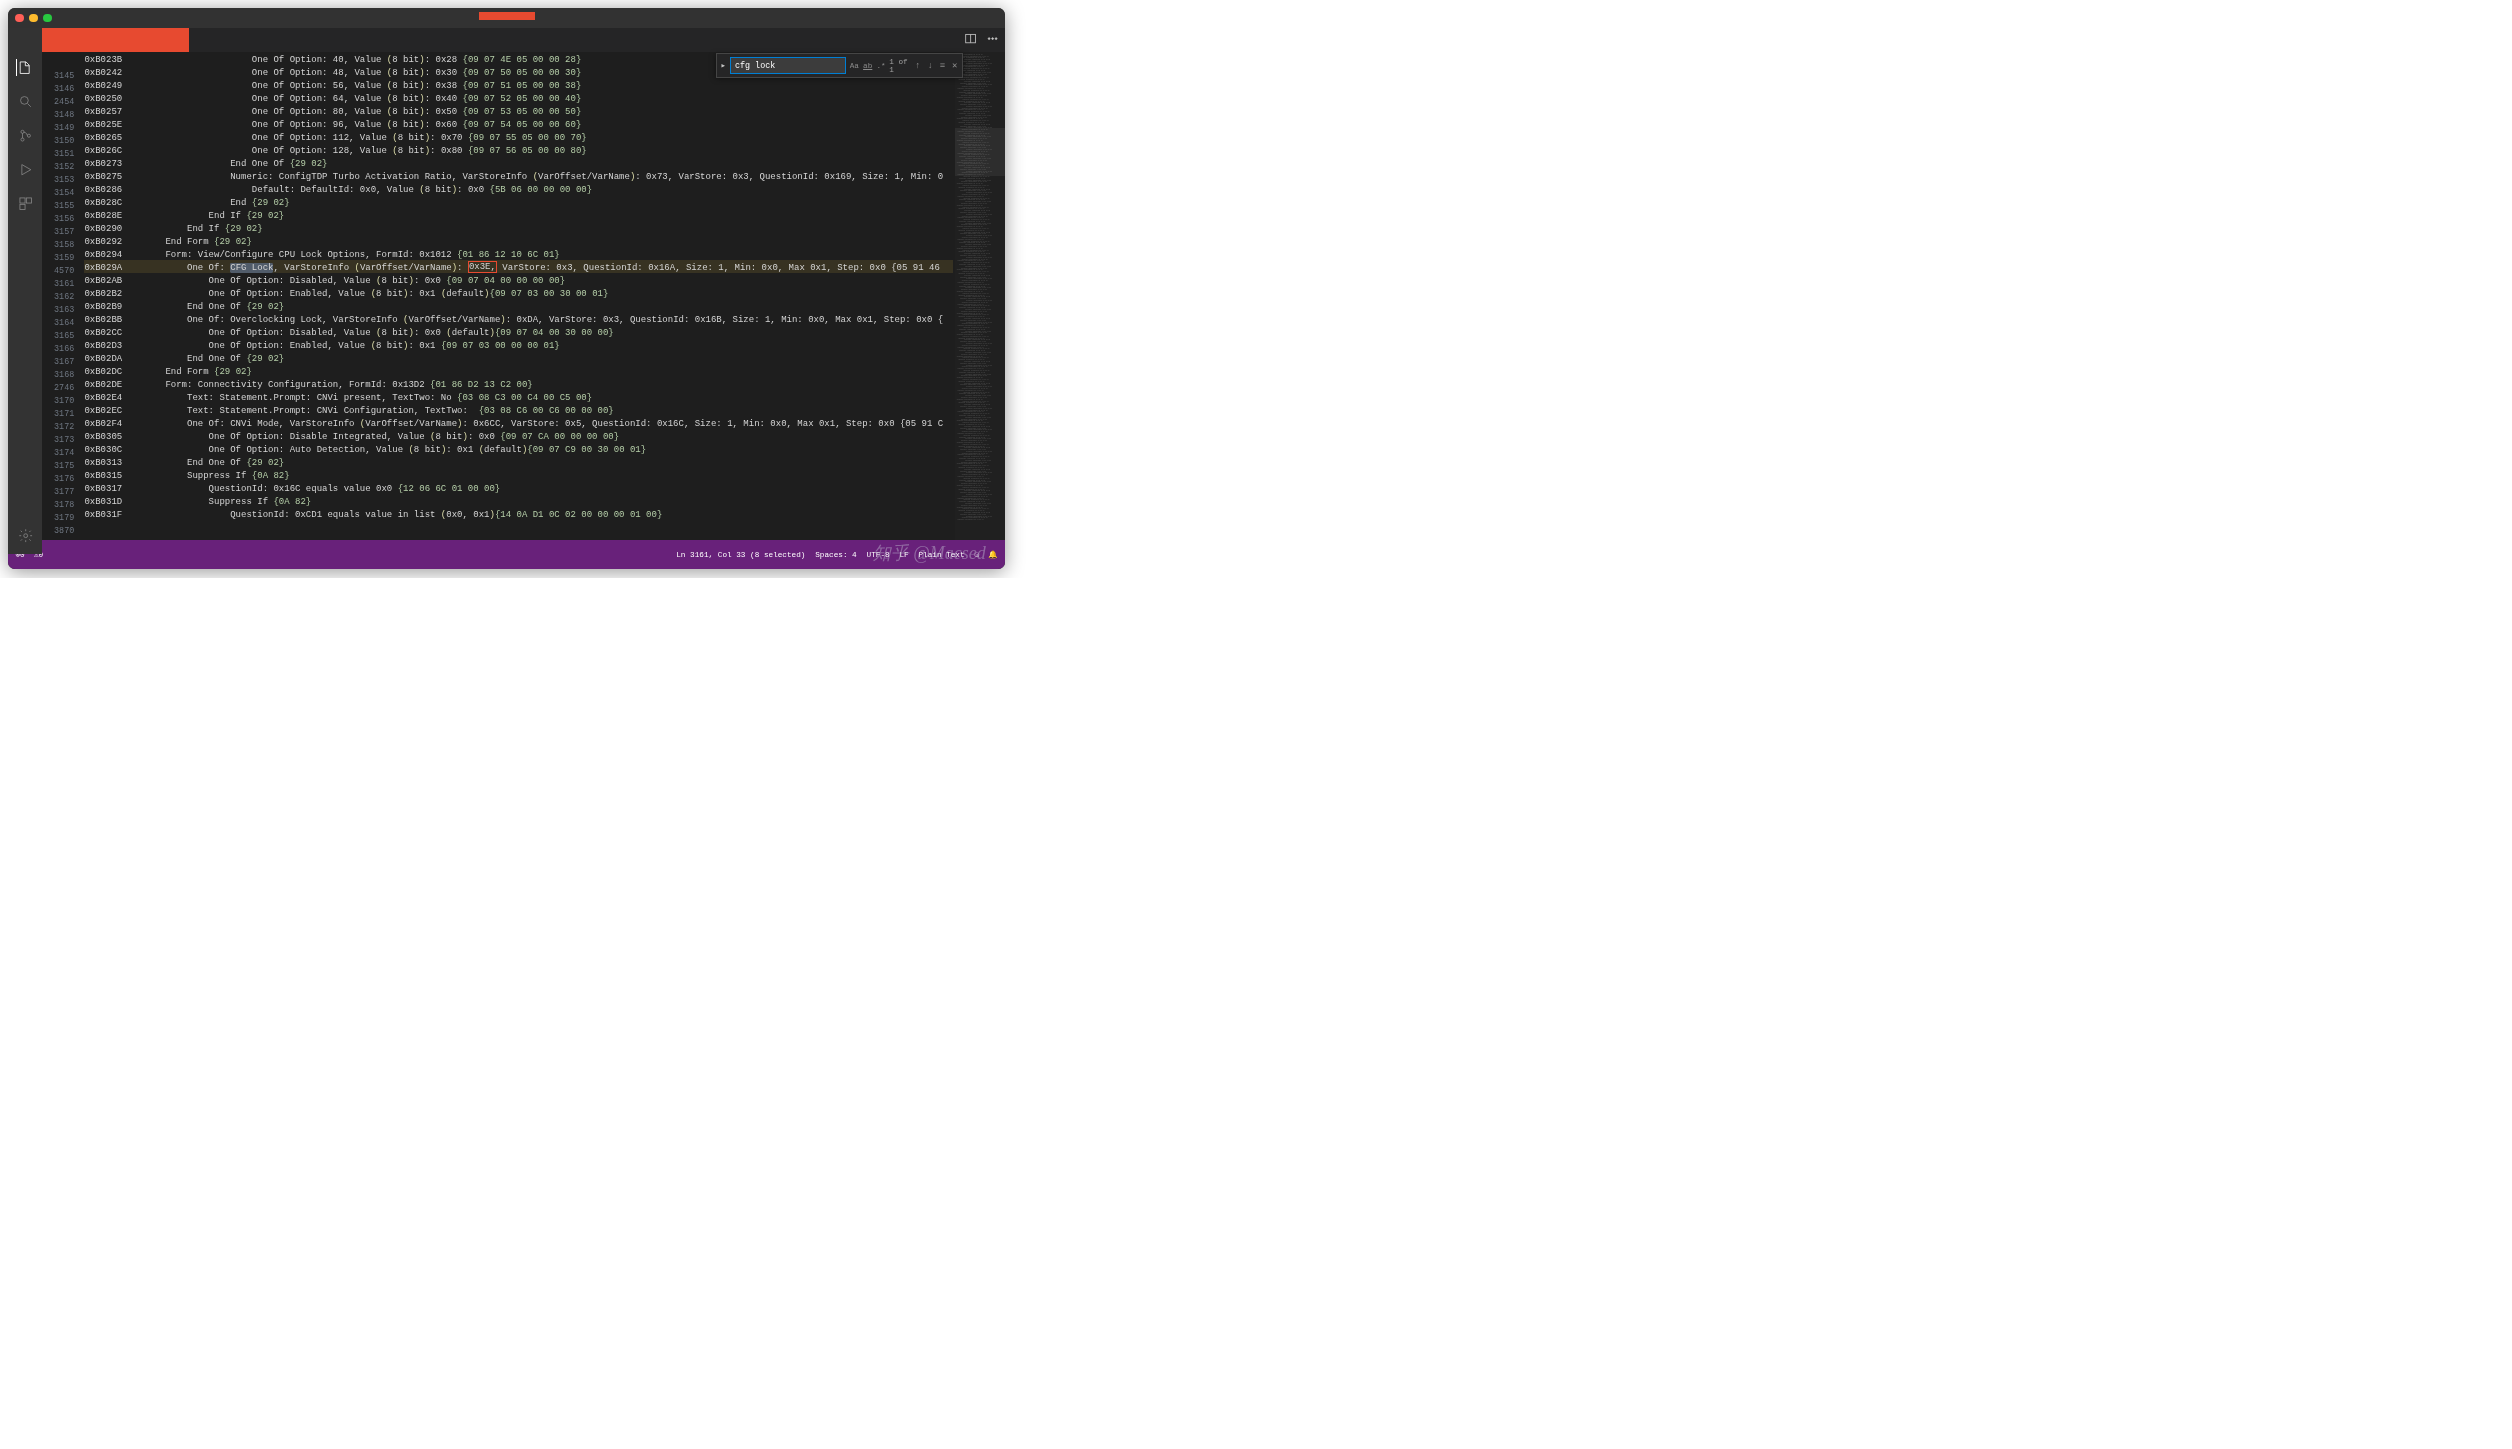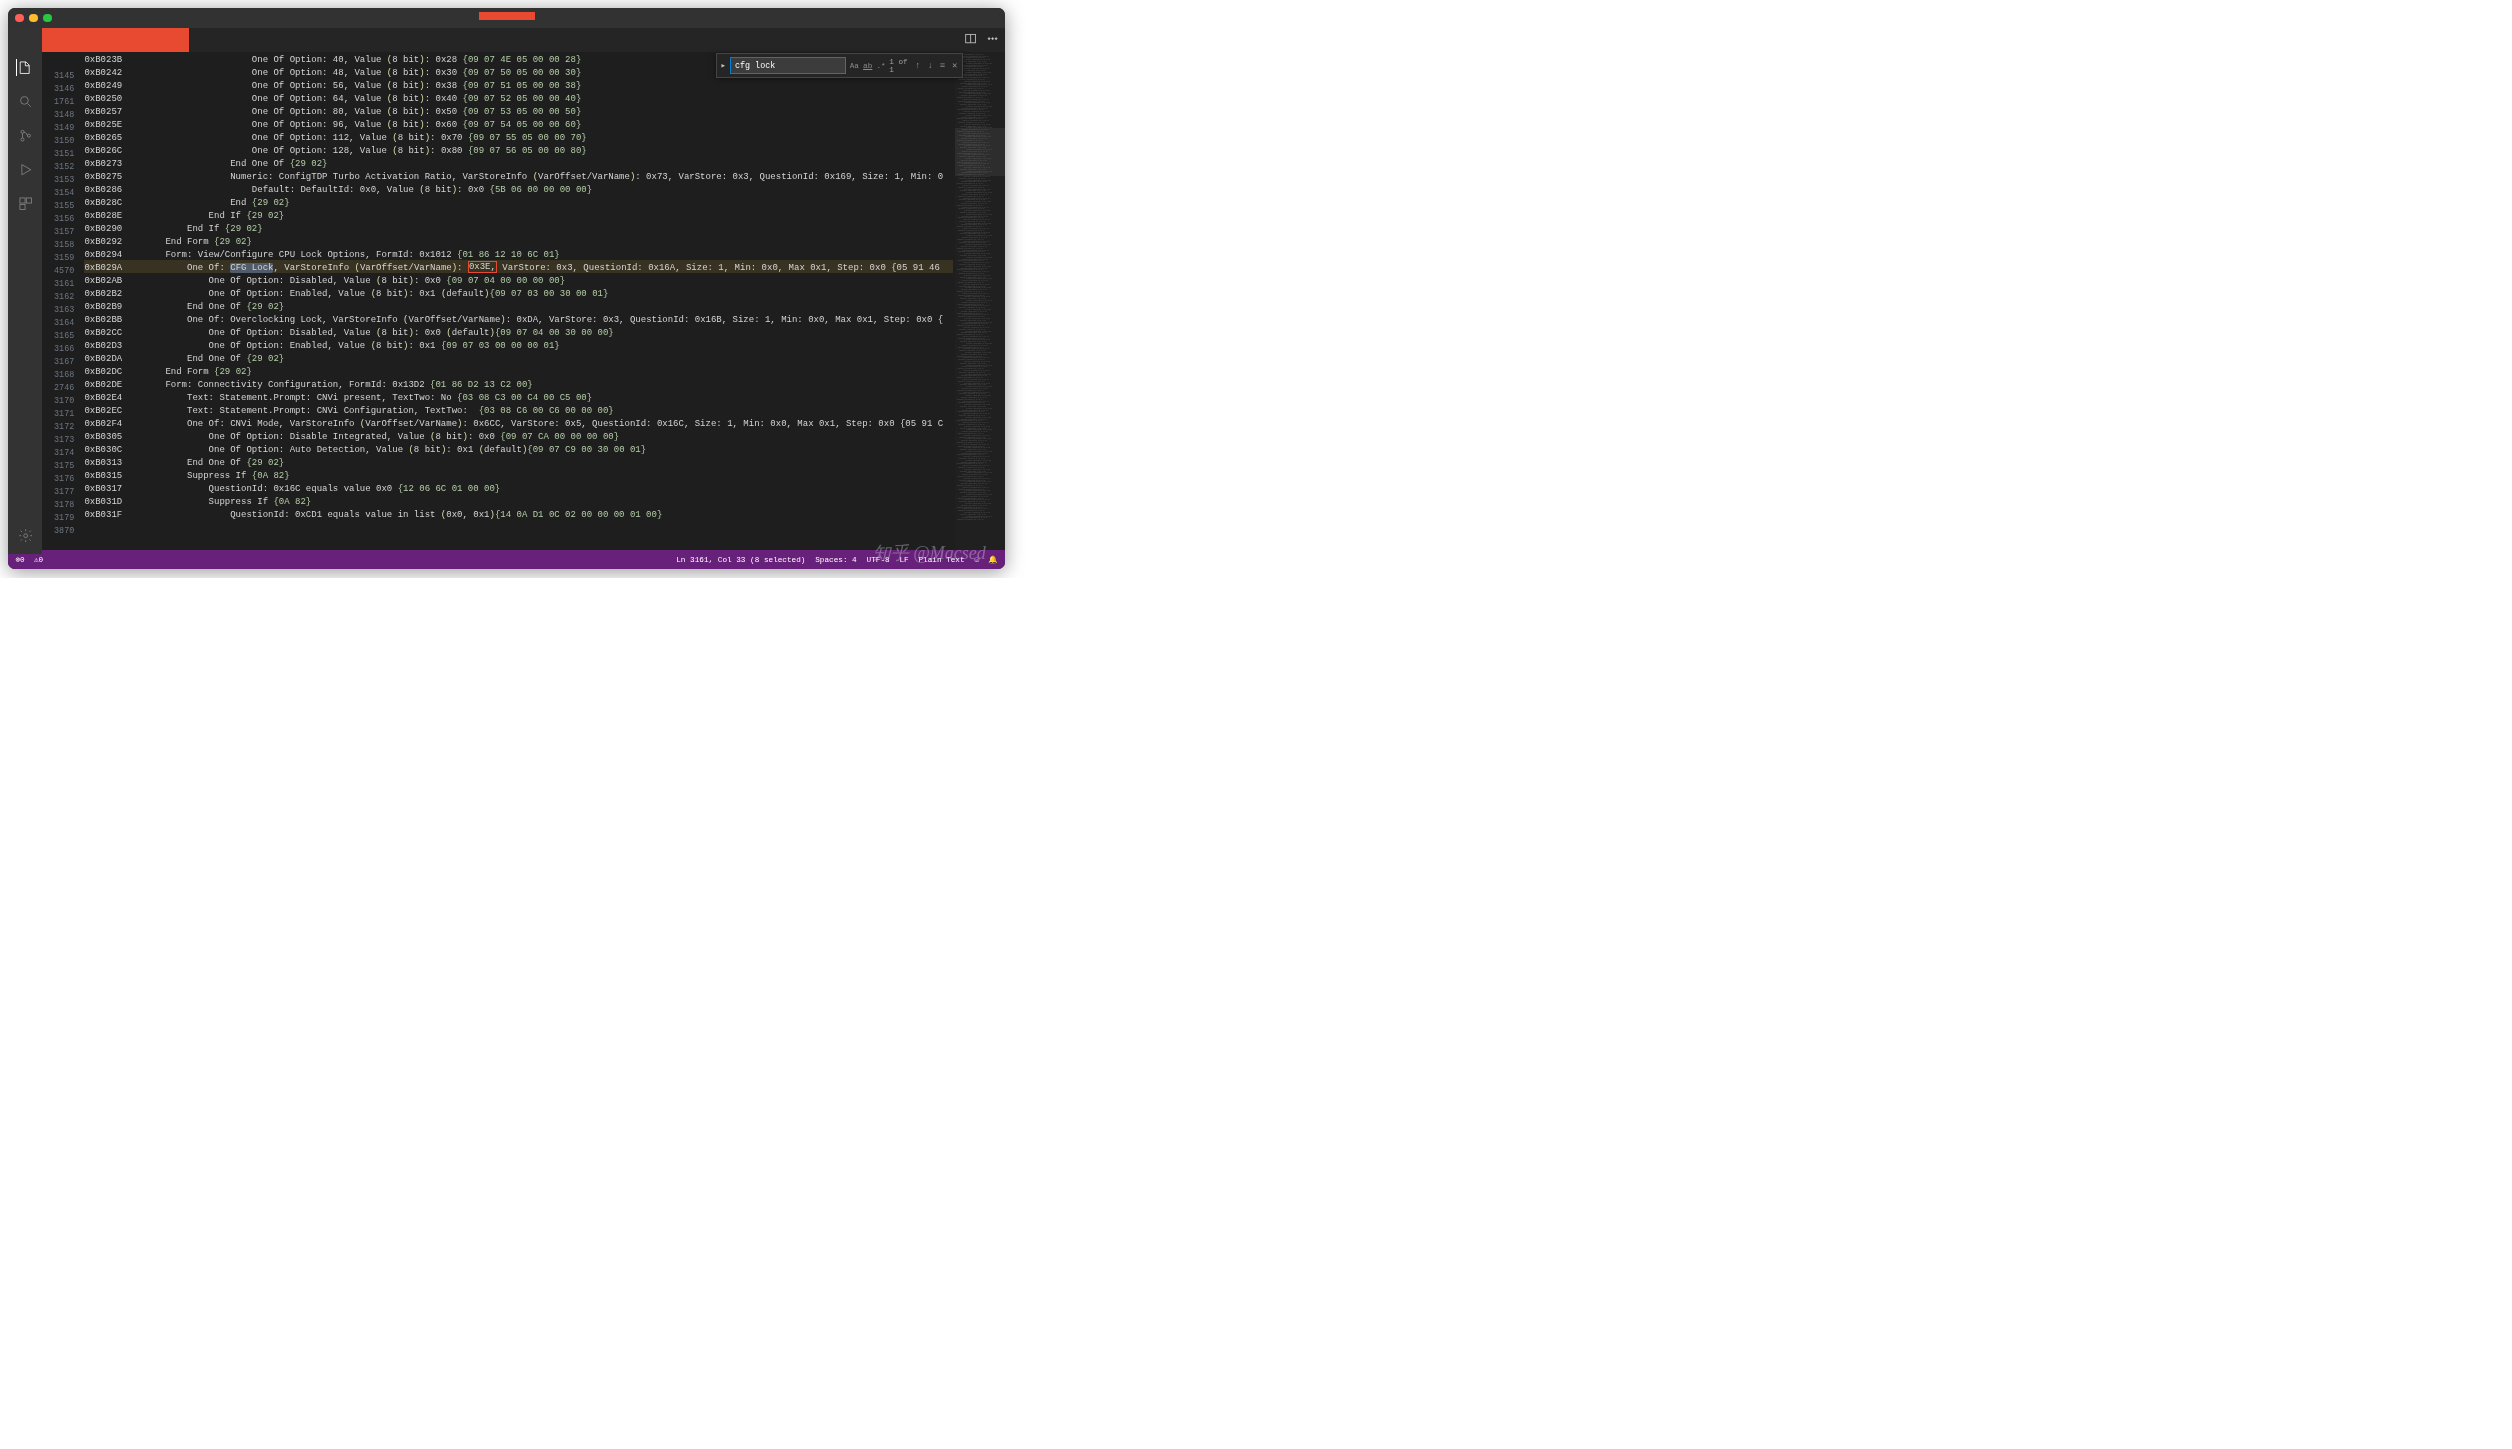--- a/index.html
+++ b/index.html
@@ -106,21 +106,21 @@
   .find .expand{width:9.8px;color:#c5c5c5;text-align:center}
   .find input{
     flex:0 0 91px;background:var(--search-input);border:0.7px solid var(--search-border);
     color:#fff;height:15.4px;padding:0 4.2px;font-family:inherit;font-size:8.4px;outline:none;
   }
   .find .opt{width:14px;height:14px;color:#8a8a8a;display:flex;align-items:center;justify-content:center;font-size:7.7px;border-radius:2.1px}
   .find .count{color:#a0a0a0;font-size:7.7px;margin-left:auto}
   .find .nav{width:12.6px;color:#8a8a8a;display:flex;align-items:center;justify-content:center}
   
   .status{
-    position:absolute;left:0;right:0;bottom:0;height:19px;background:var(--purple);
+    position:absolute;left:0;right:0;bottom:0;height:29px;background:var(--purple);
     display:flex;align-items:center;justify-content:space-between;color:#fff;font-size:7.7px;
     padding:0 7px;
     gap:28px;
   }
   .status .l,.status .r{display:flex;gap:9.8px;align-items:center}
   .watermark{
     position:absolute;right:19.6px;bottom:4.2px;font-size:18px;font-style:italic;
     color:#cfd6df;opacity:.38;font-family:Liberation Serif, serif;pointer-events:none;
   }
   .split-icon svg,.more-icon svg{width:11.2px;height:11.2px;stroke:#c5c5c5;fill:none;stroke-width:1.2}
@@ -213,21 +213,21 @@
     <div class="nav">↑</div>
     <div class="nav">↓</div>
     <div class="nav">≡</div>
     <div class="nav">✕</div>
   </div>
 
   <div class="editor">
     <div class="gutter" id="gutter">
         <div class="ln">3145</div>
         <div class="ln">3146</div>
-        <div class="ln">1761</div>
+        <div class="ln">2454</div>
         <div class="ln">3148</div>
         <div class="ln">3149</div>
         <div class="ln">3150</div>
         <div class="ln">3151</div>
         <div class="ln">3152</div>
         <div class="ln">3153</div>
         <div class="ln">3154</div>
         <div class="ln">3155</div>
         <div class="ln">3156</div>
         <div class="ln">3157</div>

